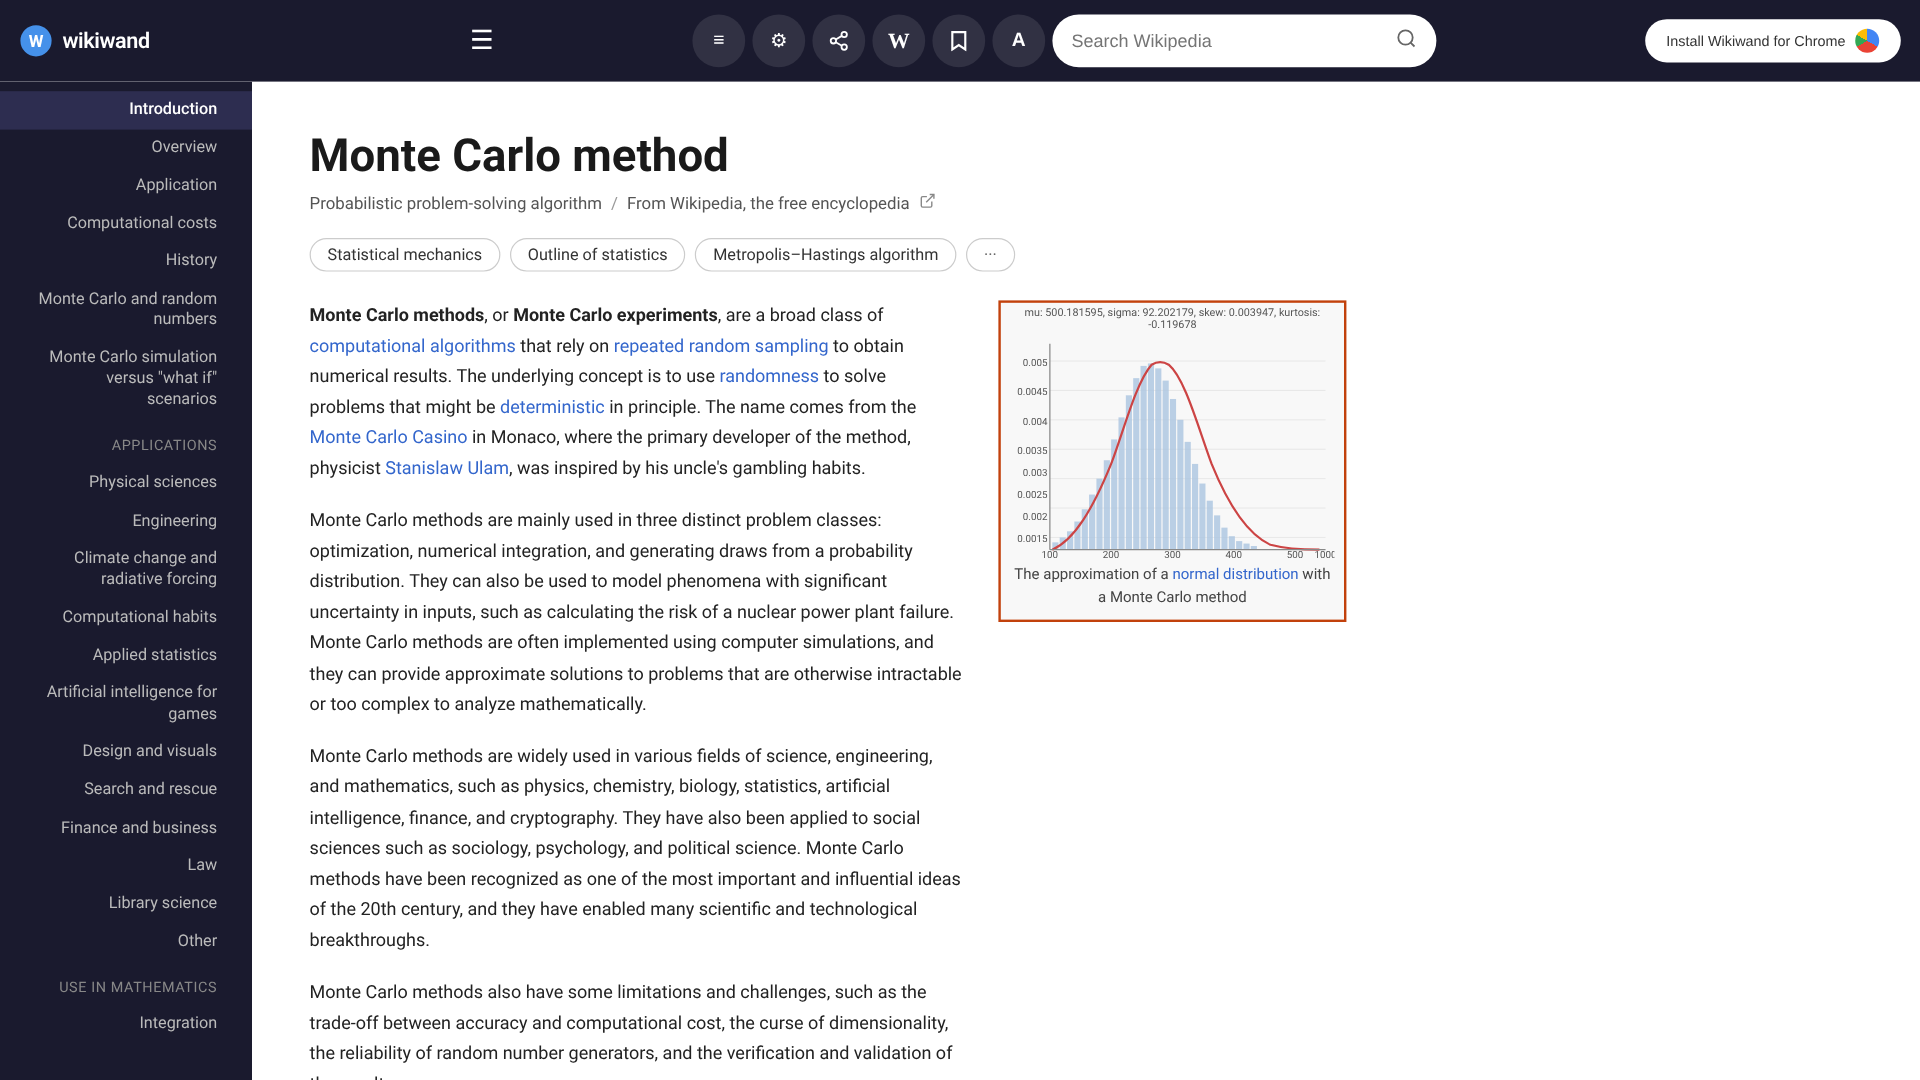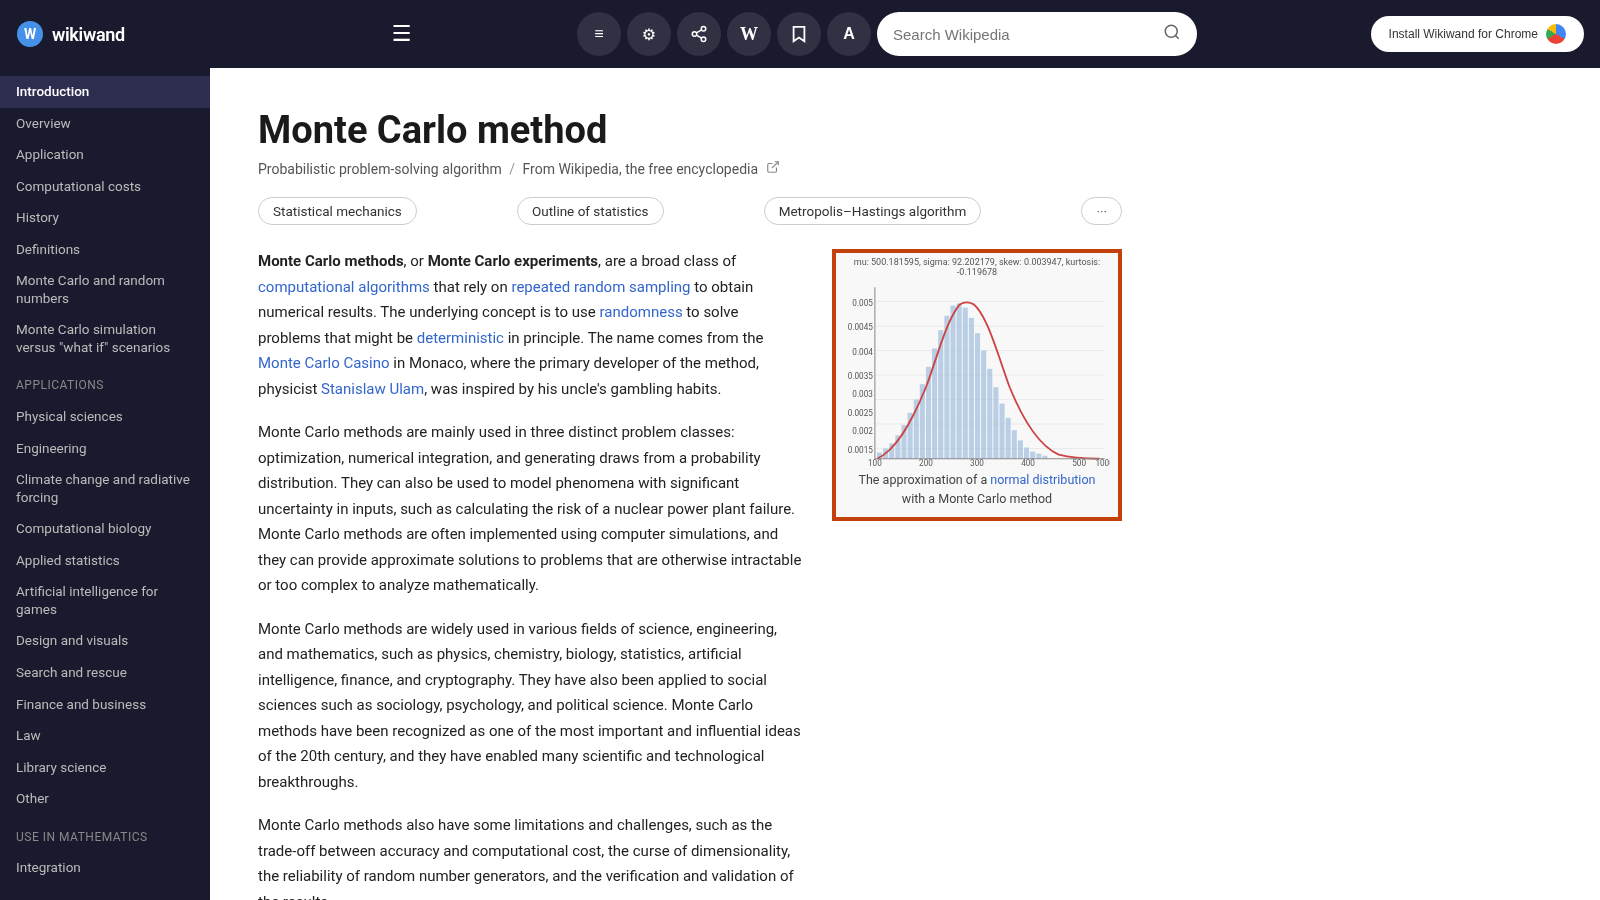--- a/index.html
+++ b/index.html
@@ -40,55 +40,55 @@
 
     
     .sidebar {
       width: 210px; background: #1a1a2e; color: #ccc; overflow-y: auto;
       flex-shrink: 0; padding: 8px 0;
     }
     .sidebar::-webkit-scrollbar { width: 4px; }
     .sidebar::-webkit-scrollbar-thumb { background: #444; border-radius: 2px; }
 
     .sidebar-item {
-      padding: 7px 16px; font-size: 13.5px; cursor: pointer; 
+      padding: 7px 29px; font-size: 13.5px; cursor: pointer; text-align: right;
       color: #bbb; line-height: 1.3;
     }
     .sidebar-item.active { background: #2d2d50; color: #fff; font-weight: 500; }
     .sidebar-item.section-header { color: #888; font-size: 12px; text-transform: uppercase; letter-spacing: 0.5px; margin-top: 8px; cursor: default; }
 
     
     .main { flex: 1; overflow-y: auto; padding: 0; background: #fff; }
     .main::-webkit-scrollbar { width: 6px; }
     .main::-webkit-scrollbar-thumb { background: #ccc; border-radius: 3px; }
 
     .content { max-width: 960px; padding: 40px 48px; }
 
     h1.page-title { font-size: 38px; font-weight: 700; color: #1a1a1a; margin-bottom: 8px; }
     .page-subtitle { font-size: 14px; color: #555; margin-bottom: 20px; }
     .separator { color: #999; margin: 0 4px; }
 
-    .tags { display: flex; gap: 8px; flex-wrap: wrap; margin-bottom: 24px; align-items: center; justify-content: space-between; }
+    .tags { display: flex; gap: 8px; flex-wrap: wrap; margin-bottom: 24px; align-items: center; }
     .tag {
       padding: 5px 14px; border: 1.5px solid #ccc; border-radius: 20px;
       font-size: 13.5px; color: #333; cursor: pointer; background: #fff;
     }
     .tag.more { border: 1.5px solid #ccc; color: #666; }
 
     .article-body { display: flex; gap: 28px; }
     .article-text { flex: 1; font-size: 15px; line-height: 1.7; color: #222; }
     .article-text p { margin-bottom: 18px; }
     .article-text a { color: #3366cc; text-decoration: none; }
     .article-text strong { font-weight: 700; }
 
     .figure-box {
       width: 290px; flex-shrink: 0;
     }
     .figure-img {
-      width: 290px; border: 4px solid #c2410c; background: #f8f8f8;
+      width: 290px; border: 2px solid #c2410c; background: #f8f8f8;
       display: flex; flex-direction: column;
     }
     .chart-area { width: 100%; height: 210px; padding: 8px; position: relative; }
     .chart-area svg { width: 100%; height: 100%; }
     .figure-caption { font-size: 12.5px; color: #444; padding: 8px 10px; text-align: center; line-height: 1.5; }
     .figure-caption a { color: #3366cc; text-decoration: none; }
 
     .chart-label {
       position: absolute; top: 4px; left: 8px; right: 8px;
       font-size: 9px; color: #555; text-align: center;
@@ -146,28 +146,27 @@
 
 <div class="layout">
 
   <nav class="sidebar">
 
     <div class="sidebar-item active">Introduction</div>
     <div class="sidebar-item">Overview</div>
     <div class="sidebar-item">Application</div>
     <div class="sidebar-item">Computational costs</div>
     <div class="sidebar-item">History</div>
-    <div class="sidebar-item">Definitions</div>
     <div class="sidebar-item">Monte Carlo and random numbers</div>
     <div class="sidebar-item">Monte Carlo simulation versus "what if" scenarios</div>
     <div class="sidebar-item section-header">Applications</div>
     <div class="sidebar-item">Physical sciences</div>
     <div class="sidebar-item">Engineering</div>
     <div class="sidebar-item">Climate change and radiative forcing</div>
-    <div class="sidebar-item">Computational biology</div>
+    <div class="sidebar-item">Computational habits</div>
     <div class="sidebar-item">Applied statistics</div>
     <div class="sidebar-item">Artificial intelligence for games</div>
     <div class="sidebar-item">Design and visuals</div>
     <div class="sidebar-item">Search and rescue</div>
     <div class="sidebar-item">Finance and business</div>
     <div class="sidebar-item">Law</div>
     <div class="sidebar-item">Library science</div>
     <div class="sidebar-item">Other</div>
     <div class="sidebar-item section-header">Use in mathematics</div>
     <div class="sidebar-item">Integration</div>

